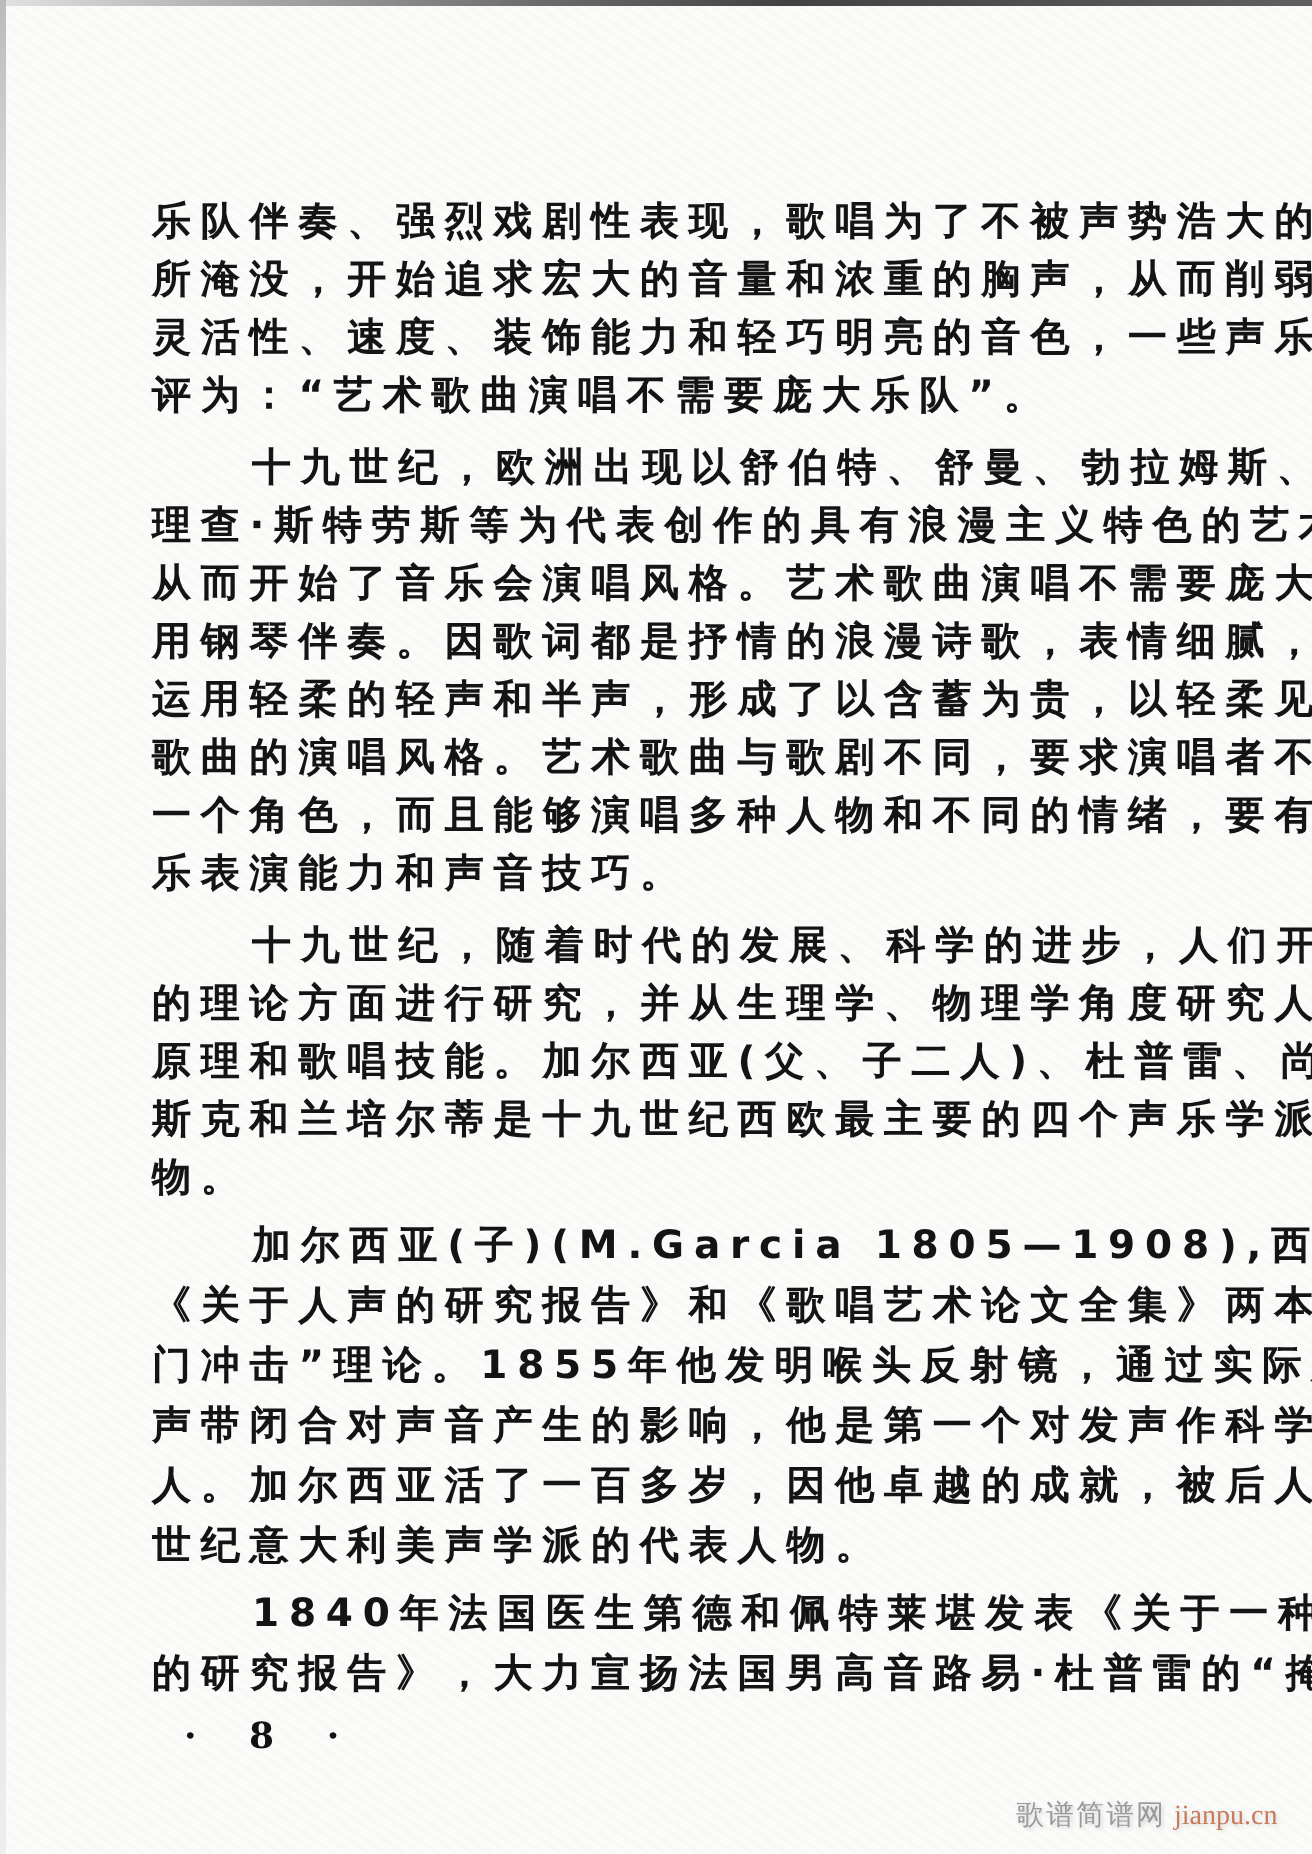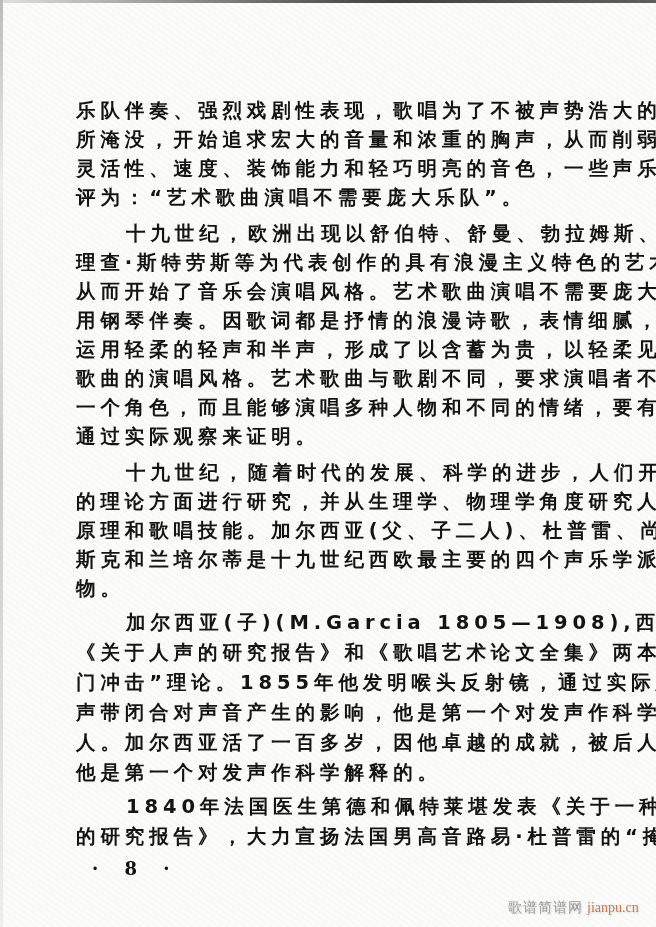--- a/index.html
+++ b/index.html
@@ -107,34 +107,34 @@
     <div class="line" style="top:155px">灵活性、速度、装饰能力和轻巧明亮的音色，一些声乐史学者讥</div>
     <div class="line last" style="top:184px">评为：“艺术歌曲演唱不需要庞大乐队”。</div>
 
     <div class="line indent" style="top:220px">十九世纪，欧洲出现以舒伯特、舒曼、勃拉姆斯、沃尔夫、</div>
     <div class="line" style="top:249px">理查·斯特劳斯等为代表创作的具有浪漫主义特色的艺术歌曲，</div>
     <div class="line" style="top:278px">从而开始了音乐会演唱风格。艺术歌曲演唱不需要庞大乐队，只</div>
     <div class="line" style="top:307px">用钢琴伴奏。因歌词都是抒情的浪漫诗歌，表情细腻，演唱上多</div>
     <div class="line" style="top:336px">运用轻柔的轻声和半声，形成了以含蓄为贵，以轻柔见长的艺术</div>
     <div class="line" style="top:365px">歌曲的演唱风格。艺术歌曲与歌剧不同，要求演唱者不仅能表演</div>
     <div class="line" style="top:394px">一个角色，而且能够演唱多种人物和不同的情绪，要有较高的音</div>
-    <div class="line last" style="top:423px">通过实际观察来证明。</div>
+    <div class="line last" style="top:423px">乐表演能力和声音技巧。</div>
 
     <div class="line indent" style="top:459px">十九世纪，随着时代的发展、科学的进步，人们开始对声乐</div>
     <div class="line" style="top:488px">的理论方面进行研究，并从生理学、物理学角度研究人体的发声</div>
     <div class="line" style="top:517px">原理和歌唱技能。加尔西亚(父、子二人)、杜普雷、尚·德·雷</div>
     <div class="line" style="top:546px">斯克和兰培尔蒂是十九世纪西欧最主要的四个声乐学派的代表人</div>
     <div class="line last" style="top:575px">物。</div>
 
     <div class="line indent" style="top:609px">加尔西亚(子)(M.Garcia  1805—1908),西班牙人，他著有</div>
     <div class="line" style="top:639px">《关于人声的研究报告》和《歌唱艺术论文全集》两本书,提出了“声</div>
     <div class="line" style="top:669px">门冲击”理论。1855年他发明喉头反射镜，通过实际观察来证明</div>
     <div class="line" style="top:699px">声带闭合对声音产生的影响，他是第一个对发声作科学解释的</div>
     <div class="line" style="top:729px">人。加尔西亚活了一百多岁，因他卓越的成就，被后人尊为十九</div>
-    <div class="line last" style="top:759px">他是第一个对发声作科学解释的。</div>
+    <div class="line last" style="top:759px">世纪意大利美声学派的代表人物。</div>
 
     <div class="line indent" style="top:793px">1840年法国医生第德和佩特莱堪发表《关于一种新的歌声</div>
     <div class="line" style="top:823px">的研究报告》，大力宣扬法国男高音路易·杜普雷的“掩盖唱</div>
   </div>
 
   <div class="page-number">· 8 ·</div>
 
   <div class="watermark">
     <span class="wm-cn">歌谱简谱网</span><span class="wm-url">jianpu.cn</span>
   </div>

